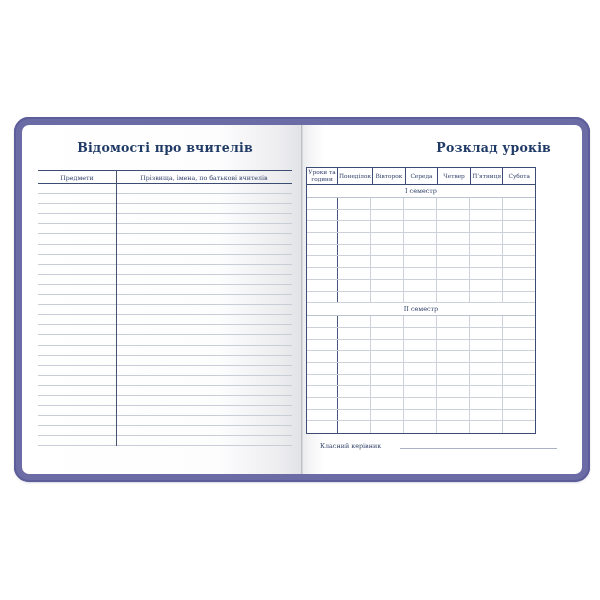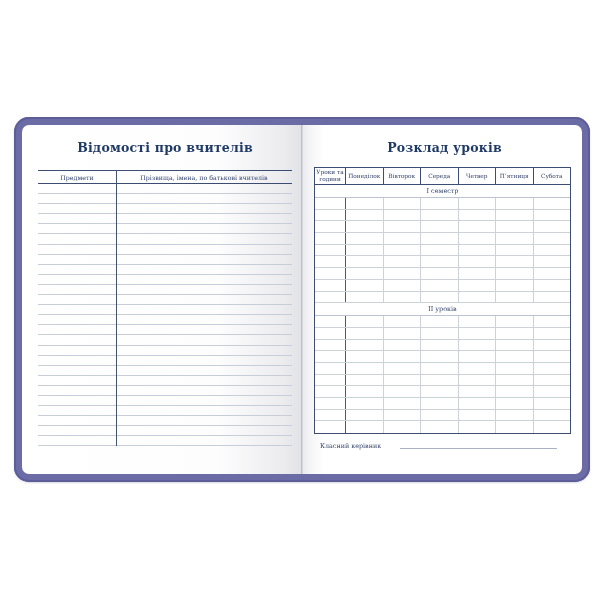--- a/index.html
+++ b/index.html
@@ -19,32 +19,32 @@
   .page-left  { background: linear-gradient(90deg, #ffffff 0%, #fdfdfe 70%, #ececef 93%, #e1e2e6 100%); }
   .page-right { background: linear-gradient(90deg, #e9eaed 0%, #f5f5f7 3%, #ffffff 8%); }
   .spine-seam { position: absolute; left: 279px; top: 0; width: 2px; height: 100%;
                 background: linear-gradient(90deg, rgba(100,104,120,0.35), rgba(150,152,165,0.12)); }
 
   
   .lp-title, .rp-title { position: absolute; top: 15px; text-align: center;
                          font-weight: bold; font-size: 12.5px; letter-spacing: 0.2px;
                          color: #203a66; }
   .lp-title { left: 16px; width: 254px; }
-  .rp-title { left: 24px; width: 237px; }
+  .rp-title { left: 12px; width: 237px; text-align: right; }
 
   .lt-table { position: absolute; left: 16px; top: 45px; width: 254px; }
   .lt-head { display: flex; height: 14px; align-items: center;
              border-top: 1.5px solid #3d4c73; border-bottom: 1.5px solid #3d4c73; }
   .lt-h1 { width: 78px; text-align: center; font-size: 6.3px; color: #31416b; }
   .lt-h2 { flex: 1; text-align: center; font-size: 6.3px; color: #31416b; }
   .lt-body .lt-row { height: 10.1px; border-bottom: 1px solid #c9cdd7; }
   .lt-vline { position: absolute; left: 78px; top: 0; bottom: 0; width: 1px; background: #44546f; }
 
   
-  .rt-table { position: absolute; left: 12px; top: 42px; width: 257px;
+  .rt-table { position: absolute; left: 4px; top: 42px; width: 230px;
               border: 1.2px solid #3d4c73; background: #ffffff; }
   .rt-head { display: flex; height: 17px; border-bottom: 1.2px solid #3d4c73; }
   .rt-hcell { flex: 1; display: flex; align-items: center; justify-content: center;
               text-align: center; font-size: 5.8px; line-height: 1.2; color: #31416b;
               border-right: 1px solid #3d4c73; padding: 1px; }
   .rt-hcell.first { flex: 0 0 31px; }
   .rt-hcell:last-child { border-right: none; }
   .rt-band { height: 13px; display: flex; align-items: center; justify-content: center;
              font-size: 6.4px; color: #2c3c64; border-bottom: 1px solid #bcc3d0; }
   .rt-row { display: flex; height: 11.7px; border-bottom: 1px solid #ccd1da; }
@@ -199,21 +199,21 @@
             <div class="rt-cell first"></div>
             <div class="rt-cell"></div>
             <div class="rt-cell"></div>
             <div class="rt-cell"></div>
             <div class="rt-cell"></div>
             <div class="rt-cell"></div>
             <div class="rt-cell"></div>
           </div>
           </div>
 
-        <div class="rt-band">ІІ уроків</div>
+        <div class="rt-band">ІІ семестр</div>
 
         <div class="rt-grid rt-grid-2">
           <div class="rt-row">
             <div class="rt-cell first"></div>
             <div class="rt-cell"></div>
             <div class="rt-cell"></div>
             <div class="rt-cell"></div>
             <div class="rt-cell"></div>
             <div class="rt-cell"></div>
             <div class="rt-cell"></div>

